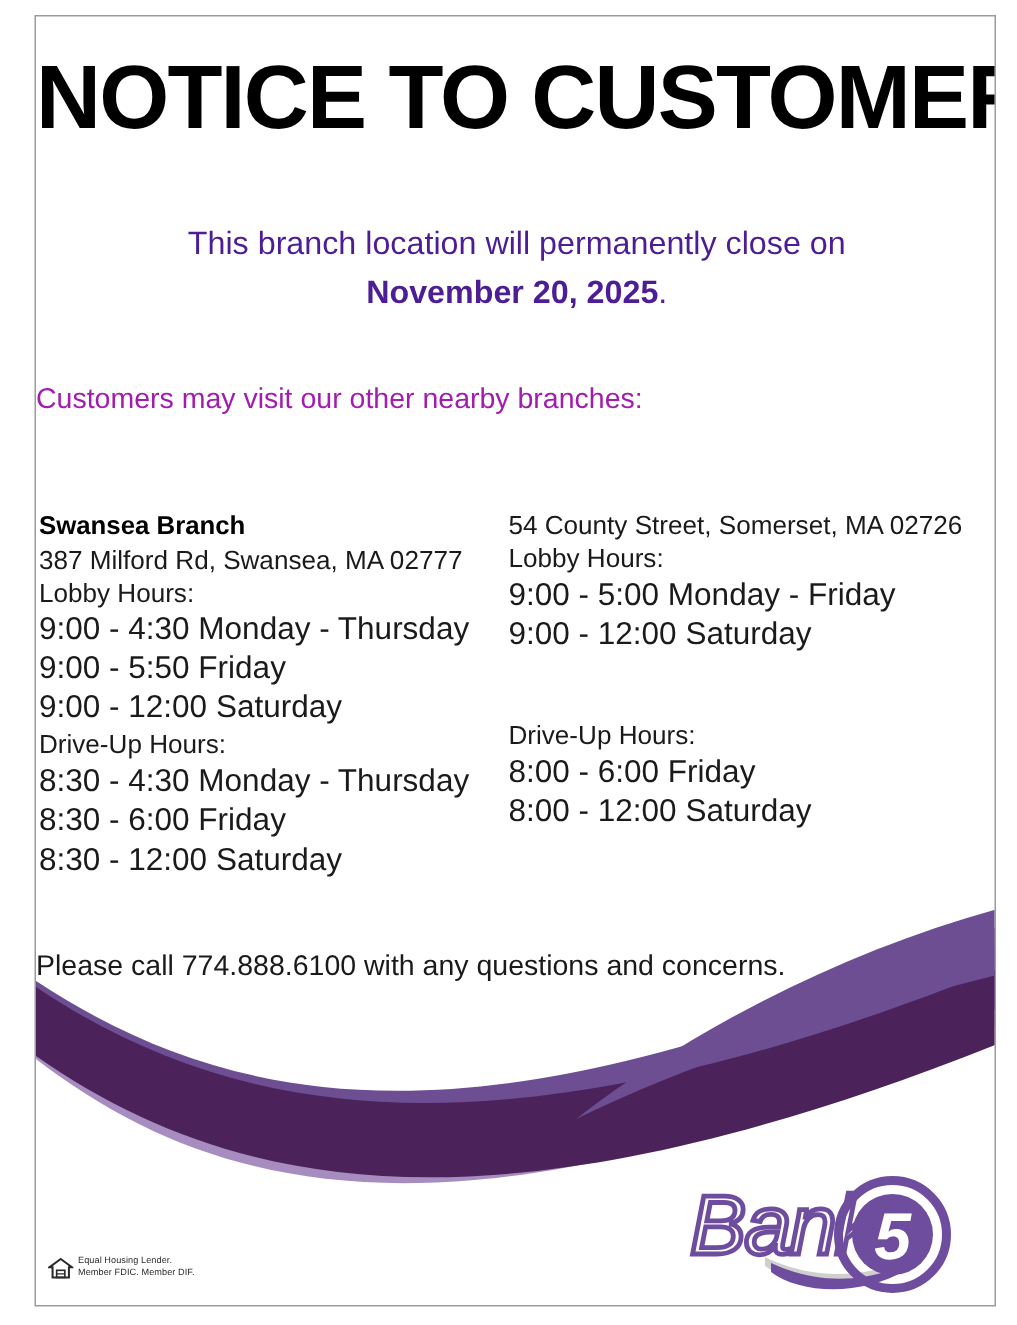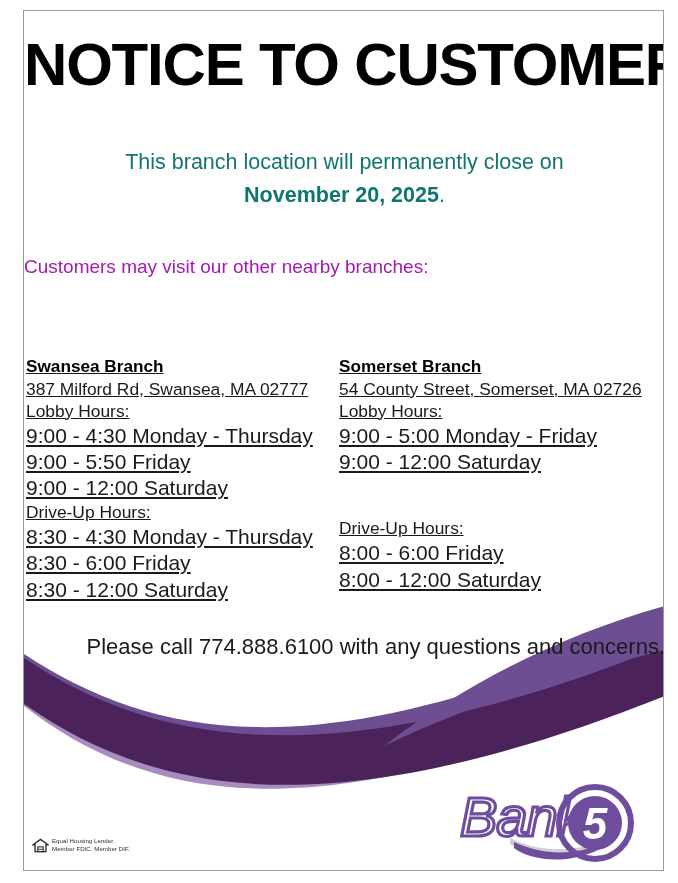--- a/index.html
+++ b/index.html
@@ -43,21 +43,21 @@
   }
 
   
   .intro {
     position: absolute;
     left: 0;
     top: 135px;
     width: 641px;
     text-align: center;
     font-size: 21.5px;
-    color: #0f766e;
+    color: #4c1d95;
     line-height: 1.52;
   }
   .intro .date {
     font-weight: bold;
     text-align: center;
   }
 
   .subintro {
     position: absolute;
     left: 0;
@@ -70,25 +70,24 @@
   
   .branches {
     position: absolute;
     left: 0;
     top: 329px;
     width: 641px;
     height: 280px;
   }
   .branch-col {
     position: absolute;
-    top: 16px;
+    top: 0;
     font-size: 17.4px;
     color: #1a1a1a;
     line-height: 1.26;
-    text-decoration: underline;
   }
   .branch-col.left  { left: 2px;   width: 320px; }
   .branch-col.right { left: 315px; width: 326px; }
 
   .branch-name {
     font-weight: bold;
     font-size: 17.2px;
     color: #000000;
     margin-bottom: 1px;
   }
@@ -106,22 +105,22 @@
     font-size: 21px;
     color: #1a1a1a;
   }
 
   
   .phone-line {
     position: absolute;
     left: 0;
     top: 623px;
     width: 641px;
-    text-align: right;
-    font-size: 22px;
+    text-align: left;
+    font-size: 19px;
     color: #1a1a1a;
     z-index: 5;
   }
 
   
   .swoosh {
     position: absolute;
     left: 0;
     top: 595px;
     width: 641px;
@@ -193,21 +192,20 @@
 
       <div class="hours-block">
         <div class="hours-title">Drive-Up Hours:</div>
         <div class="hours-line">8:30 - 4:30 Monday - Thursday</div>
         <div class="hours-line">8:30 - 6:00 Friday</div>
         <div class="hours-line">8:30 - 12:00 Saturday</div>
       </div>
     </div>
 
     <div class="branch-col right">
-      <div class="branch-name">Somerset Branch</div>
       <div class="branch-address">54 County Street, Somerset, MA 02726</div>
 
       <div class="hours-block">
         <div class="hours-title">Lobby Hours:</div>
         <div class="hours-line">9:00 - 5:00 Monday - Friday</div>
         <div class="hours-line">9:00 - 12:00 Saturday</div>
       </div>
 
       <div class="hours-block" style="margin-top:43px;">
         <div class="hours-title">Drive-Up Hours:</div>

